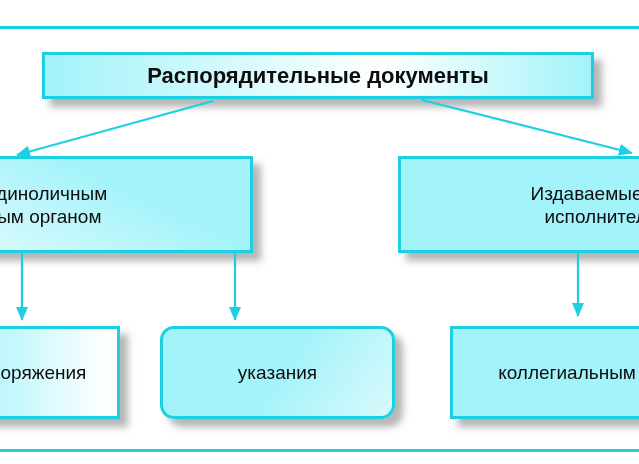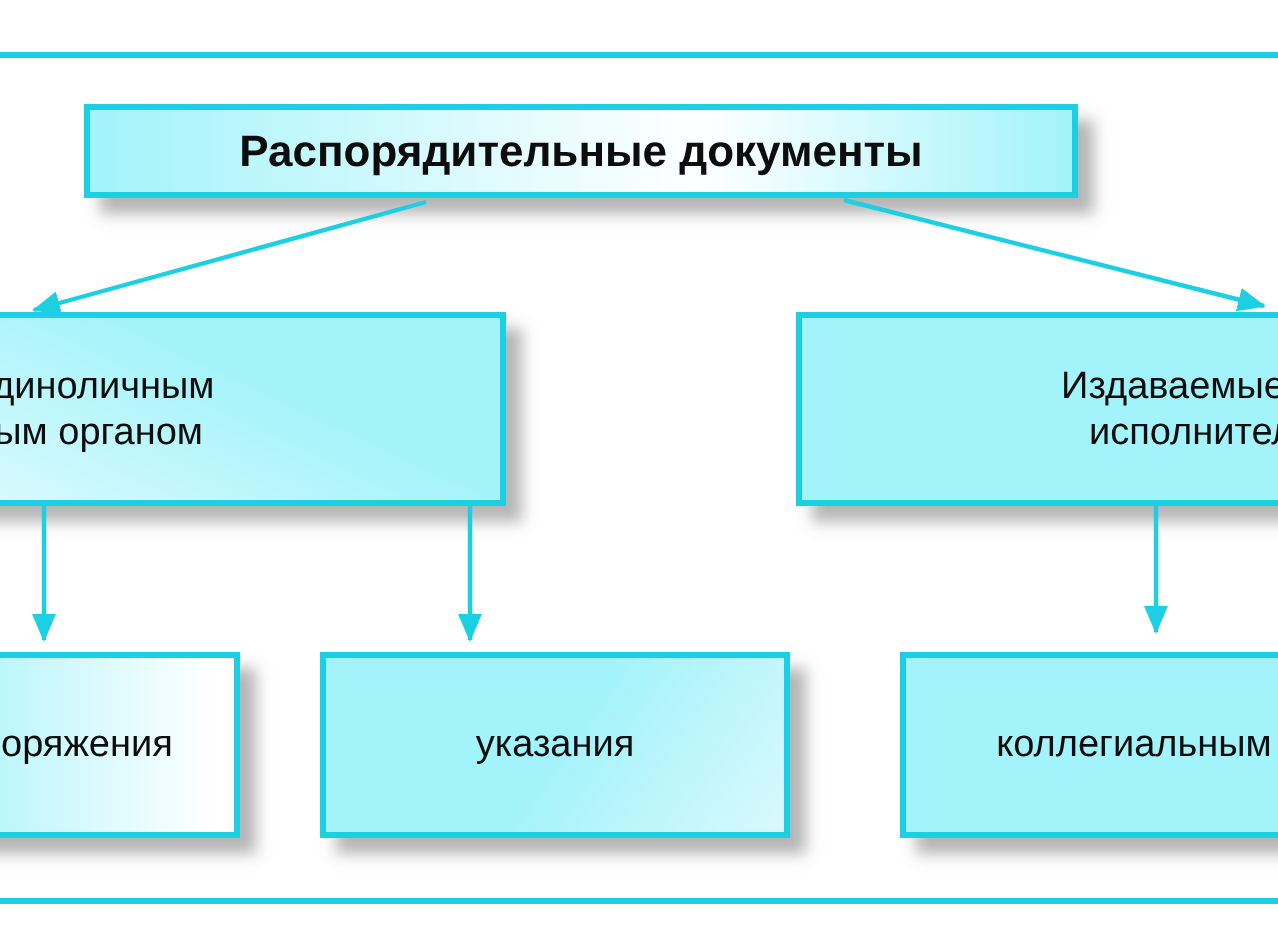--- a/index.html
+++ b/index.html
@@ -30,21 +30,21 @@
     position: absolute;
     box-sizing: border-box;
     border: 3px solid var(--accent, #1ccfe2);
     box-shadow: 8px 8px 7px rgba(110,110,110,0.5);
     display: flex;
     align-items: center;
     justify-content: center;
     text-align: center;
   }
   .title-box {
-    left: 42px; top: 52px; width: 497px; height: 47px;
+    left: 42px; top: 52px; width: 552px; height: 47px;
     background: linear-gradient(90deg, var(--box_fill) 0%, #ffffff 62%, var(--box_fill) 100%);
     font-size: 22px;
     font-weight: bold;
   }
   .branch-box {
     top: 156px; height: 97px;
     font-size: 19px;
     line-height: 23px;
     flex-direction: column;
   }
@@ -60,20 +60,21 @@
     top: 326px; height: 93px;
     font-size: 19px;
   }
   .doc-left {
     left: -74px; width: 194px;
     background: linear-gradient(90deg, var(--box_fill) 15%, #ffffff 95%);
   }
   .doc-mid {
     left: 160px; width: 235px;
     background: linear-gradient(125deg, var(--box_fill) 50%, #d9f9fc 100%);
+    border-radius: 14px;
   }
   .doc-right {
     left: 450px; width: 234px;
     background: var(--box_fill, #a2f3fa);
   }
   .arrows {
     position: absolute;
     left: 0; top: 0;
     width: 639px; height: 464px;
     pointer-events: none;

